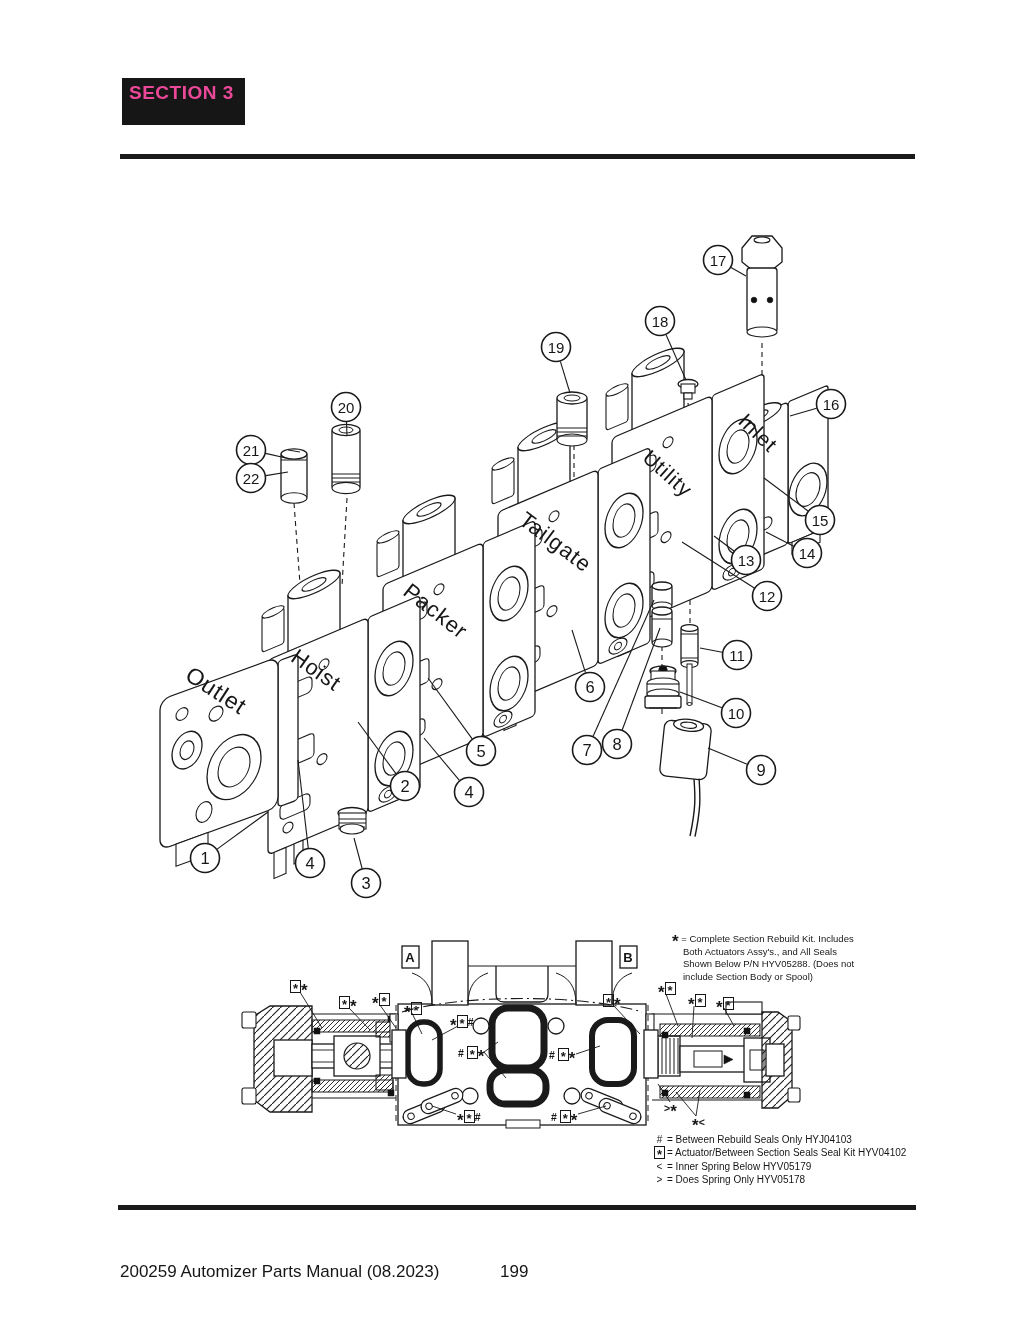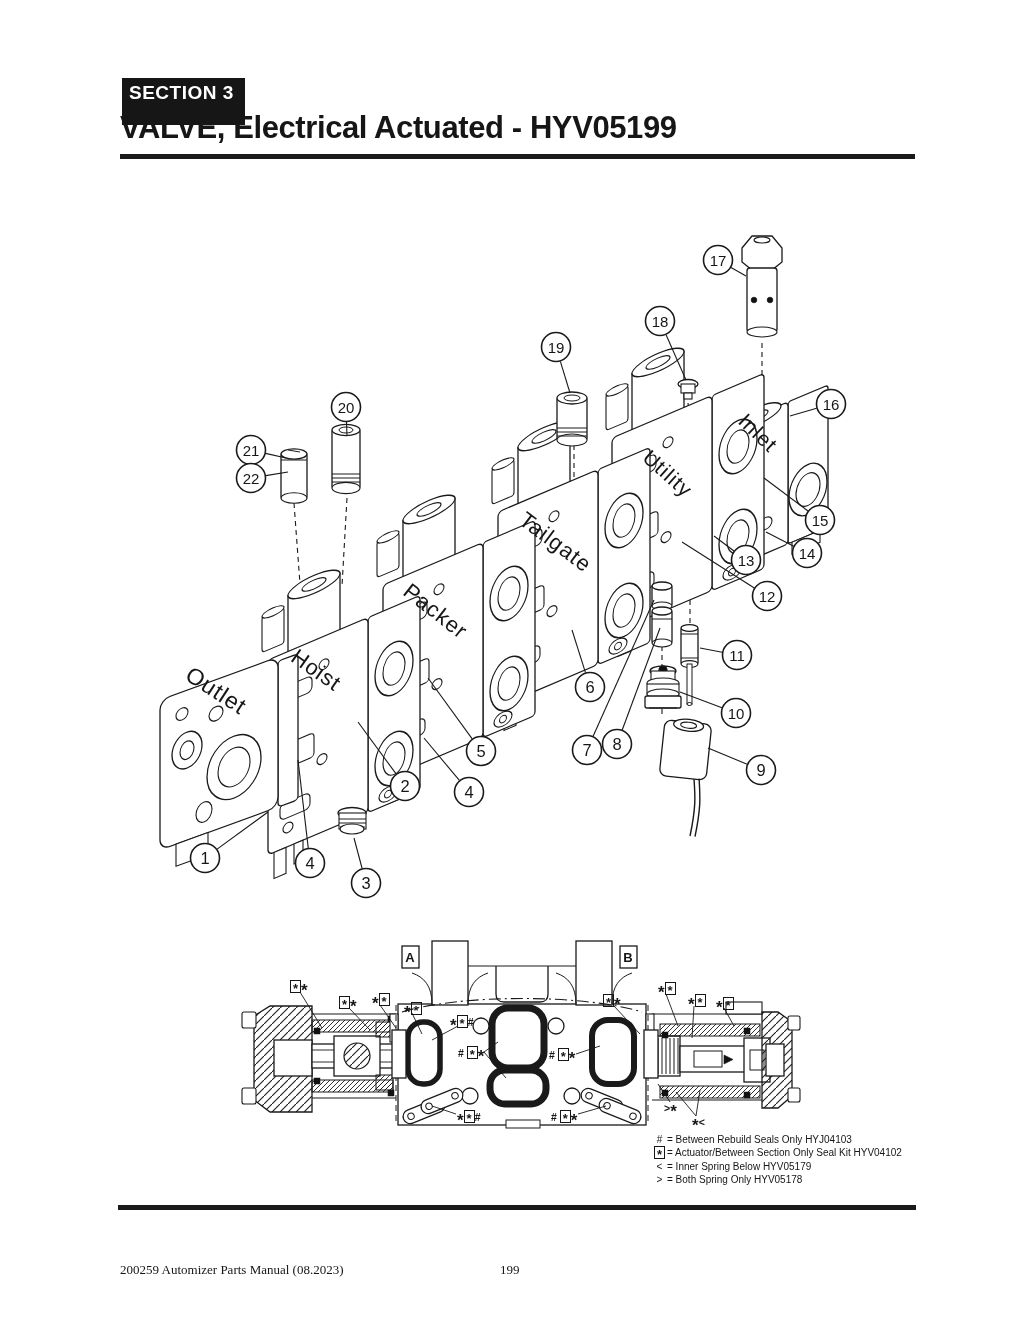--- a/index.html
+++ b/index.html
@@ -1,34 +1,34 @@
 <!DOCTYPE html>
 <html><head>
 <meta charset="utf-8">
 <style>
   html,body{margin:0;padding:0;background:#e8e8e8;}
   #page{position:relative;width:1024px;height:1326px;background:#fff;margin:0 auto;
         font-family:"Liberation Sans",sans-serif;color:#161616;overflow:hidden;}
   #art{position:absolute;left:0;top:0;}
   .abs{position:absolute;}
-  .badge{background:#161616;color:#ffffff;font-weight:bold;font-size:19px;line-height:30px;
+  .badge{background:#161616;color:#ec4899;font-weight:bold;font-size:19px;line-height:30px;
          padding:0 11px 17px 7px;letter-spacing:.5px;display:inline-block;}
   .title{font-size:31px;font-weight:bold;letter-spacing:-.4px;white-space:nowrap;}
   .hr{background:#1a1a1a;height:5px;}
   .note{font-size:9.5px;line-height:12.5px;width:185px;font-weight:400;}
   .note .nline{padding-left:11px;}
   .note .first{padding-left:0;}
   .legend{font-size:10px;line-height:13px;}
   .legend .row{display:flex;}
   .legend .sym{width:15px;text-align:center;flex:none;}
   .ann{position:absolute;font-size:10.5px;font-weight:bold;white-space:nowrap;}
   .st{font-size:17px;line-height:0;vertical-align:-5px;font-weight:bold;}
   .bx{display:inline-block;border:1.2px solid #161616;width:9px;height:11px;font-size:13px;
       line-height:16px;text-align:center;overflow:hidden;vertical-align:-2px;font-weight:bold;}
-  .footer{font-size:13px;font-family:Liberation Serif, serif;}
+  .footer{font-size:17px;}
 </style>
 </head>
 <body>
 
 <div id="page">
 
   <svg id="art" width="1024" height="1326" viewBox="0 0 1024 1326">
     <defs>
       <pattern id="hatch" width="5" height="5" patternUnits="userSpaceOnUse">
         <path d="M0,5 L5,0" stroke="#1a1a1a" stroke-width="0.9"></path>
@@ -487,40 +487,45 @@
         </g>
         <g>
           <line x1="265.8065821662138" y1="475.59893262169504" x2="288" y2="472" stroke="#1a1a1a" stroke-width="1.1"></line>
           <circle cx="251" cy="478" r="14.5" fill="#fff" stroke="#1a1a1a" stroke-width="1.6"></circle>
           <text x="251" y="483.5" font-size="15" text-anchor="middle" fill="#161616">22</text>
         </g>
       </g>
   </svg>
 
   <div class="abs badge" style="left:122px;top:78px;">SECTION 3</div>
-  <div class="abs title" style="left:120px;top:110px;">VALVE, Electrical Actuated - HYV05199</div>
   <div class="abs hr" style="left:120px;top:154px;width:795px;"></div>
 
+  <div class="abs note" id="rebuild-note" style="left:672px;top:933px;">
+      <div class="nline first"><span class="st">*</span> = Complete Section Rebuild Kit. Includes</div>
+      <div class="nline">Both Actuators Assy's., and All Seals</div>
+      <div class="nline">Shown Below P/N HYV05288. (Does not</div>
+      <div class="nline">include Section Body or Spool)</div>
+    </div>
 
   <div class="abs legend" id="seal-legend" style="left:652px;top:1133px;">
       <div class="row">
         <span class="sym">#</span>
         <span>= Between Rebuild Seals Only HYJ04103</span>
       </div>
       <div class="row">
         <span class="sym"><span class="bx">*</span></span>
-        <span>= Actuator/Between Section Only Seal Kit HYV04102</span>
+        <span>= Actuator/Between Section Seals Seal Kit HYV04102</span>
       </div>
       <div class="row">
         <span class="sym">&lt;</span>
         <span>= Inner Spring Below HYV05179</span>
       </div>
       <div class="row">
         <span class="sym">&gt;</span>
-        <span>= Both Spring Only HYV05178</span>
+        <span>= Does Spring Only HYV05178</span>
       </div>
     </div>
 
   <div id="xs-annotations">
       <div class="ann" style="left: 290px; top: 980px;"><span class="bx">*</span><span class="st">*</span></div>
       <div class="ann" style="left: 339px; top: 996px;"><span class="bx">*</span><span class="st">*</span></div>
       <div class="ann" style="left: 372px; top: 993px;"><span class="st">*</span><span class="bx">*</span></div>
       <div class="ann" style="left: 404px; top: 1002px;"><span class="st">*</span><span class="bx">*</span></div>
       <div class="ann" style="left: 450px; top: 1015px;"><span class="st">*</span><span class="bx">*</span>#</div>
       <div class="ann" style="left: 458px; top: 1046px;"># <span class="bx">*</span><span class="st">*</span></div>

